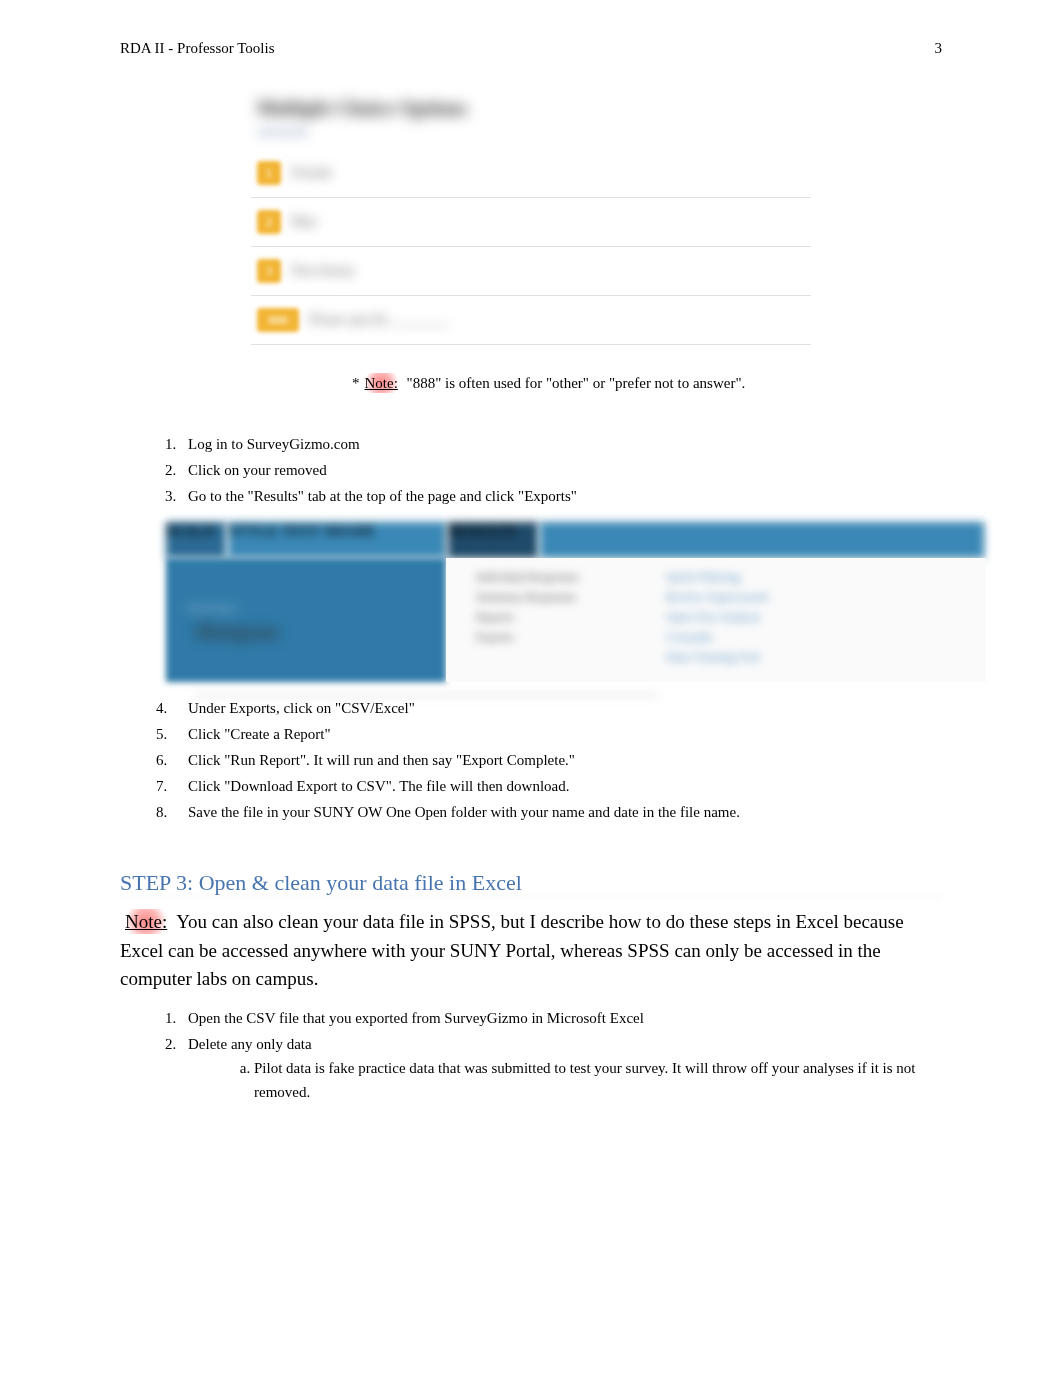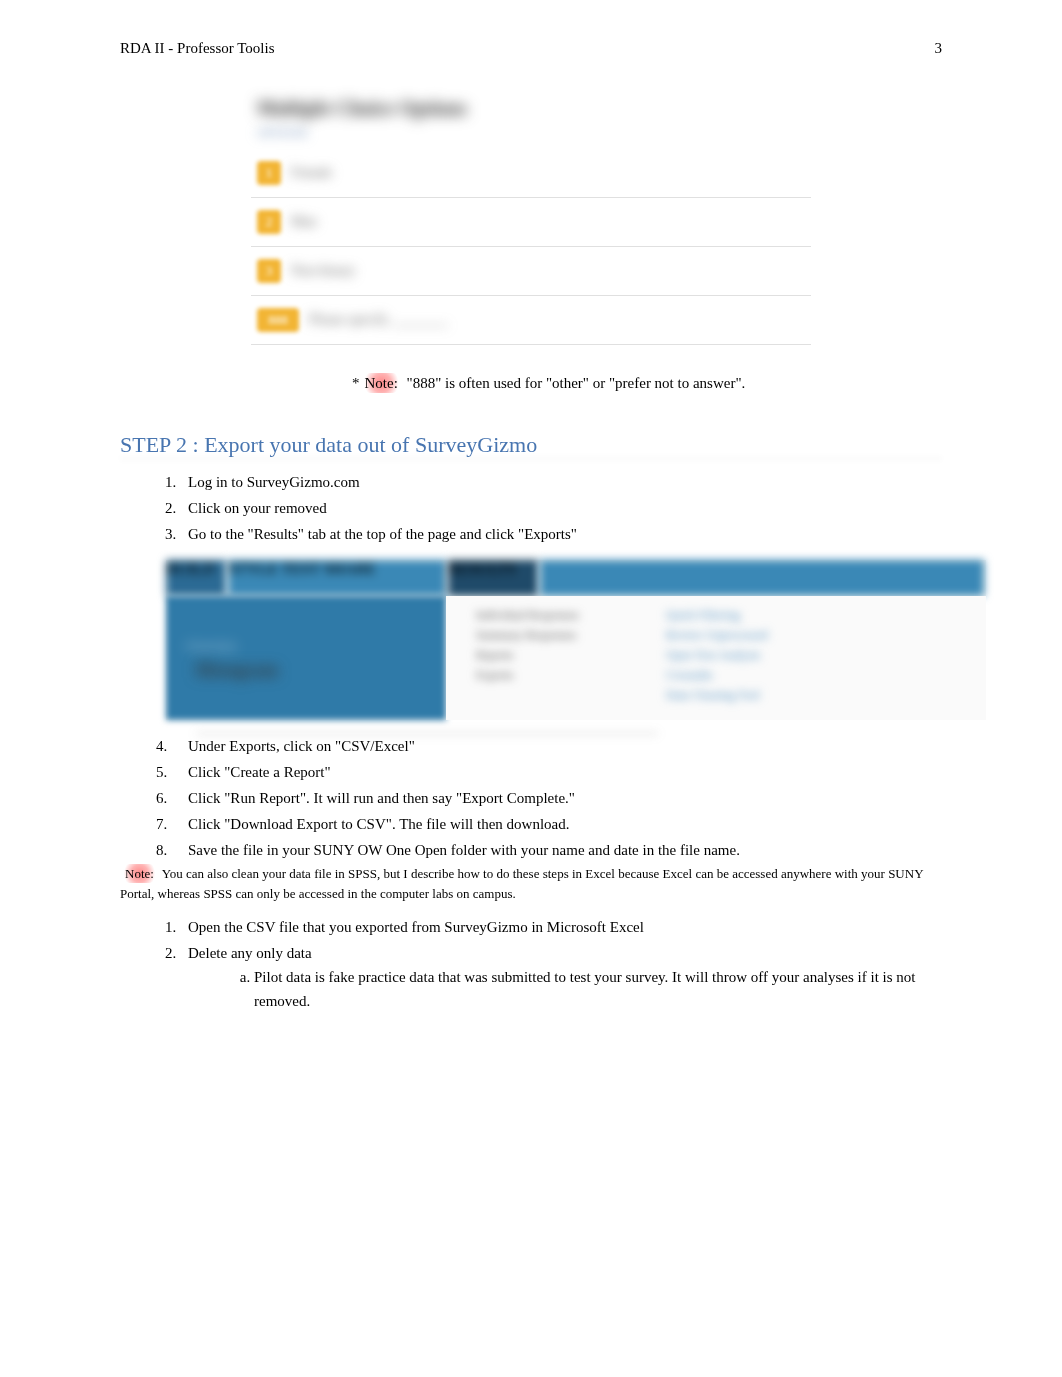--- a/index.html
+++ b/index.html
@@ -76,20 +76,21 @@
     text-align: left;
     margin-left: 232px;
     margin-top: 18px;
     margin-bottom: 40px;
     font-size: 15px;
   }
   .highlight {
     background: radial-gradient(circle at center, rgba(255,40,40,0.55) 0%, rgba(255,40,40,0.35) 40%, rgba(255,40,40,0) 72%);
     padding: 2px 5px;
     border-radius: 10px;
+    text-decoration: underline;
   }
   .step-heading {
     color: #4875b0;
     font-size: 22px;
     font-weight: normal;
     margin-top: 30px;
     margin-bottom: 12px;
     position: relative;
   }
   .step-heading::after {
@@ -188,21 +189,21 @@
   .sb-footer {
     position: absolute;
     left: 30px;
     bottom: -14px;
     right: 10px;
     filter: blur(5px);
     color: #666;
     font-size: 11px;
   }
   .para {
-    font-size: 13px;
+    font-size: 19px;
     line-height: 1.5;
     margin-bottom: 12px;
   }
   
   ol.start4 { counter-reset: item 3; list-style: none; margin-left: 60px; font-size:15px; line-height:1.6;}
   ol.start4 > li { counter-increment: item; padding-left:8px; margin-bottom:2px; position:relative;}
   ol.start4 > li::before { content: counter(item) "."; position:absolute; left:-24px;}
 </style>
 </head>
 <body>
@@ -232,21 +233,20 @@
     <div class="option-row">
       <div class="num-badge wide">888</div>
       <div class="option-label">Please specify ________</div>
     </div>
   </div>
 
   <div class="note-line">
     <span>*</span><span class="highlight">Note:</span><span> "888" is often used for "other" or "prefer not to answer".</span>
   </div>
 
-  <div class="step-heading">STEP 2 : Export your data out of SurveyGizmo</div>
   <ol class="top-level">
     <li>Log in to SurveyGizmo.com</li>
     <li>Click on your removed</li>
     <li>Go to the "Results" tab at the top of the page and click "Exports"</li>
   </ol>
 
   <div class="screenshot-blur">
     <div class="sb-topbar">
       <div class="sb-tab dark" style="width:60px;">BUILD</div>
       <div class="sb-tab" style="width:218px;">STYLE    TEST    SHARE</div>
@@ -272,20 +272,21 @@
   </div>
 
   <ol class="start4">
     <li>Under Exports, click on "CSV/Excel"</li>
     <li>Click "Create a Report"</li>
     <li>Click "Run Report". It will run and then say "Export Complete."</li>
     <li>Click "Download Export to CSV". The file will then download.</li>
     <li>Save the file in your SUNY OW One Open folder with your name and date in the file name.</li>
   </ol>
 
+  <div class="step-heading" style="margin-top:46px;">STEP 3: Open &amp; clean your data file in Excel</div>
 
   <p class="para">
     <span class="highlight">Note:</span><span> You can also clean your data file in SPSS, but I describe how to do these steps in Excel because Excel can be accessed anywhere with your SUNY Portal, whereas SPSS can only be accessed in the computer labs on campus.</span>
   </p>
 
   <ol class="top-level">
     <li>Open the CSV file that you exported from SurveyGizmo in Microsoft Excel</li>
     <li>
       <span>Delete any only data</span>
       <ol class="sub-level">

